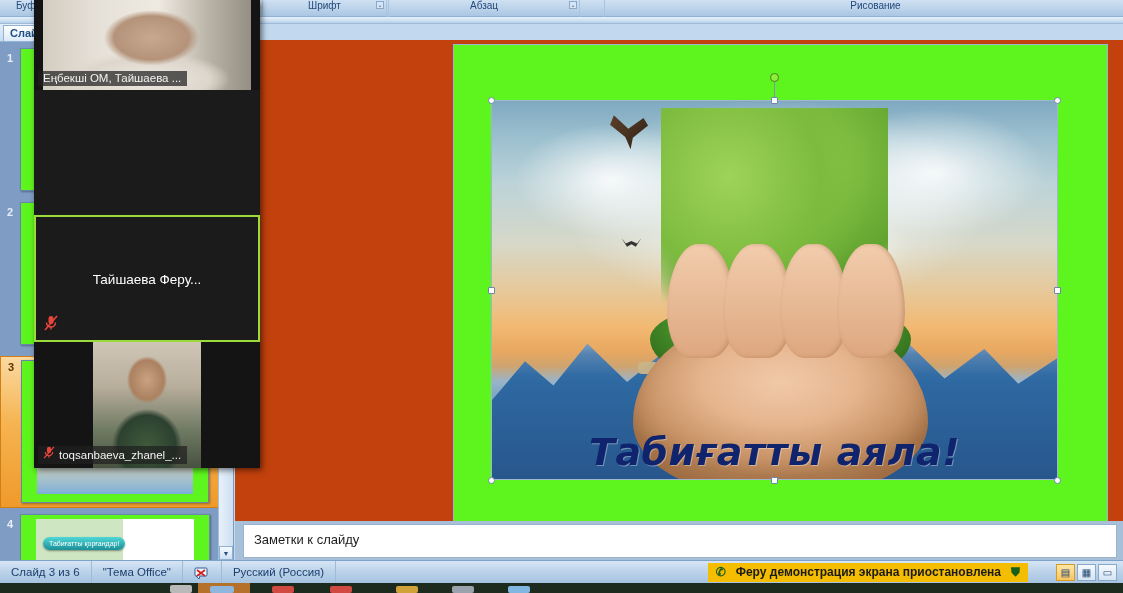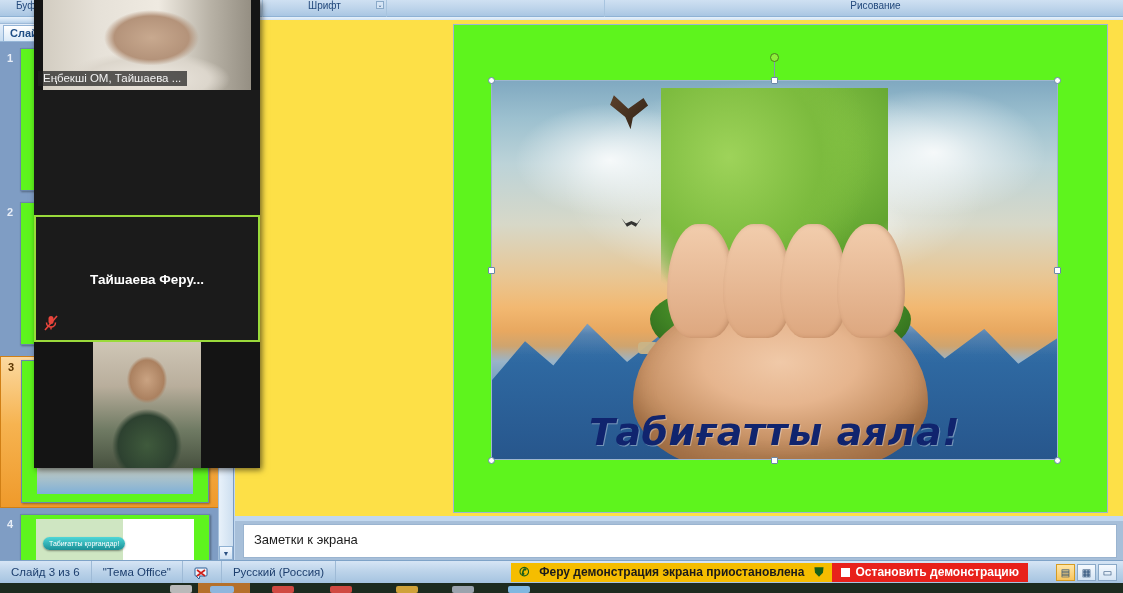--- a/index.html
+++ b/index.html
@@ -122,23 +122,23 @@
   }
   .scroll-btn {
     position: absolute; left: 0; width: 14px; height: 14px;
     background: linear-gradient(to bottom,#f4f9ff,#cfe0f2);
     border: 1px solid #8fb1d3; font-size: 7px; color: #2b5081;
     display: flex; align-items: center; justify-content: center;
   }
 
   
   #stage {
-    position: absolute; left: 235px; top: 20px;
+    position: absolute; left: 235px; top: 40px;
     width: 888px; height: 496px;
-    background: #fde047;
+    background: #c2410c;
     overflow: hidden;
   }
   #slide {
     position: absolute; left: 218px; top: 4px;
     width: 655px; height: 489px;
     background: #5ef41d;
     border: 1px solid #9bb6d4;
   }
   #picture {
     position: absolute; left: 37px; top: 55px;
@@ -338,21 +338,21 @@
     max-width: 200px; overflow: hidden;
   }
   .mic-off {
     color: #e8453c; font-size: 12px; line-height: 12px;
     display: inline-block; transform: translateY(-1px);
   }
   .vcenter-name {
     position: absolute; left: 0; right: 0; top: 50%;
     transform: translateY(-50%);
     text-align: center; color: #ffffff;
-    font-size: 13.5px; font-weight: bold;
+    font-size: 13.5px; font-weight: normal;
   }
   .mic-corner {
     position: absolute; left: 8px; bottom: 6px;
     color: #e8453c; font-size: 15px;
   }
   
   .cam1 { position:absolute; inset:0;
     background:
       radial-gradient(ellipse 30% 44% at 52% 42%, #c8a98f 0%, #b4937a 55%, rgba(180,147,122,0) 70%),
       radial-gradient(ellipse 46% 38% at 50% 88%, #efeae2 0%, #dcd6cc 60%, rgba(220,214,204,0) 80%),
@@ -381,20 +381,24 @@
 <div id="app">
 
   <div id="ppt">
 
     <div class="ribbon">
       <div class="ribbon-group" style="left:0;width:58px;border-left:none;">
         <span class="lbl">Буфе</span>
       </div>
       <div class="ribbon-group" style="left:262px;width:125px;">
         <span class="lbl">Шрифт</span>
+        <span class="dlg-launcher">⌄</span>
+      </div>
+      <div class="ribbon-group" style="left:388px;width:192px;">
+        <span class="lbl">Абзац</span>
         <span class="dlg-launcher">⌄</span>
       </div>
       <div class="ribbon-group" style="left:604px;width:542px;border-right:none;">
         <span class="lbl">Рисование</span>
       </div>
     </div>
     <div class="ribbon-shine"></div>
 
     <div id="thumbpane">
       <div class="tabstrip">
@@ -494,21 +498,21 @@
         <div class="handle" style="left:600px;top:52px;"></div>
         <div class="handle sq" style="left:34px;top:242px;"></div>
         <div class="handle sq" style="left:600px;top:242px;"></div>
         <div class="handle" style="left:34px;top:432px;"></div>
         <div class="handle sq" style="left:317px;top:432px;"></div>
         <div class="handle" style="left:600px;top:432px;"></div>
       </div>
     </div>
 
     <div id="notes">
-      <div id="notes-box">Заметки к экрана</div>
+      <div id="notes-box">Заметки к слайду</div>
     </div>
 
     <div id="statusbar">
       <div class="sb-cell">
         <span>Слайд 3 из 6</span>
       </div>
       <div class="sb-cell">
         <span>"Тема Office"</span>
       </div>
       <div class="sb-cell">
@@ -523,24 +527,20 @@
       <div class="sb-cell">
         <span>Русский (Россия)</span>
       </div>
       <div class="sb-fill"></div>
 
       <div class="share-banner">
         <span class="phone">✆</span>
         <span>Феру демонстрация экрана приостановлена</span>
         <span class="shield">⛊</span>
       </div>
-      <div class="stop-btn">
-        <span class="stop-sq"></span>
-        <span>Остановить демонстрацию</span>
-      </div>
 
       <div class="sb-fill" style="max-width:22px;"></div>
       <div class="view-btns">
         <div class="vbtn active">
           <span>▤</span>
         </div>
         <div class="vbtn">
           <span>▦</span>
         </div>
         <div class="vbtn">
@@ -573,20 +573,31 @@
           <rect x="6.3" y="11.5" width="1.4" height="3" fill="#e8453c"></rect>
           <line x1="1" y1="15" x2="13" y2="1" stroke="#e8453c" stroke-width="1.6"></line>
         </svg>
       </span>
     </div>
 
     <div class="vtile" style="top:342px;height:126px;">
       <div class="cam4" style="left:26%;right:26%;"></div>
       <div class="cam-side" style="left:0;width:26%;"></div>
       <div class="cam-side" style="right:0;width:26%;"></div>
+      <div class="vname">
+        <span class="mic-off">
+          <svg width="12" height="13" viewBox="0 0 14 16">
+            <rect x="4.5" y="1" width="5" height="8" rx="2.5" fill="#e8453c"></rect>
+            <path d="M2.5 7.5a4.5 4.5 0 0 0 9 0" stroke="#e8453c" stroke-width="1.5" fill="none"></path>
+            <rect x="6.3" y="11.5" width="1.4" height="3" fill="#e8453c"></rect>
+            <line x1="1" y1="15" x2="13" y2="1" stroke="#e8453c" stroke-width="1.6"></line>
+          </svg>
+        </span>
+        <span>toqsanbaeva_zhanel_...</span>
+      </div>
     </div>
   </div>
 
   <div style="position:absolute;left:0;top:583px;width:1123px;height:10px;background:#1d2b1f;">
     <div style="position:absolute;left:170px;top:2px;width:22px;height:8px;background:#b9b9b9;border-radius:2px;"></div>
     <div style="position:absolute;left:198px;top:0;width:52px;height:10px;background:#b5702a;"></div>
     <div style="position:absolute;left:210px;top:3px;width:24px;height:7px;background:#8fb6dd;border-radius:2px;"></div>
     <div style="position:absolute;left:272px;top:3px;width:22px;height:7px;background:#d04a42;border-radius:2px;"></div>
     <div style="position:absolute;left:330px;top:3px;width:22px;height:7px;background:#d04a42;border-radius:2px;"></div>
     <div style="position:absolute;left:396px;top:3px;width:22px;height:7px;background:#cfa23a;border-radius:2px;"></div>

